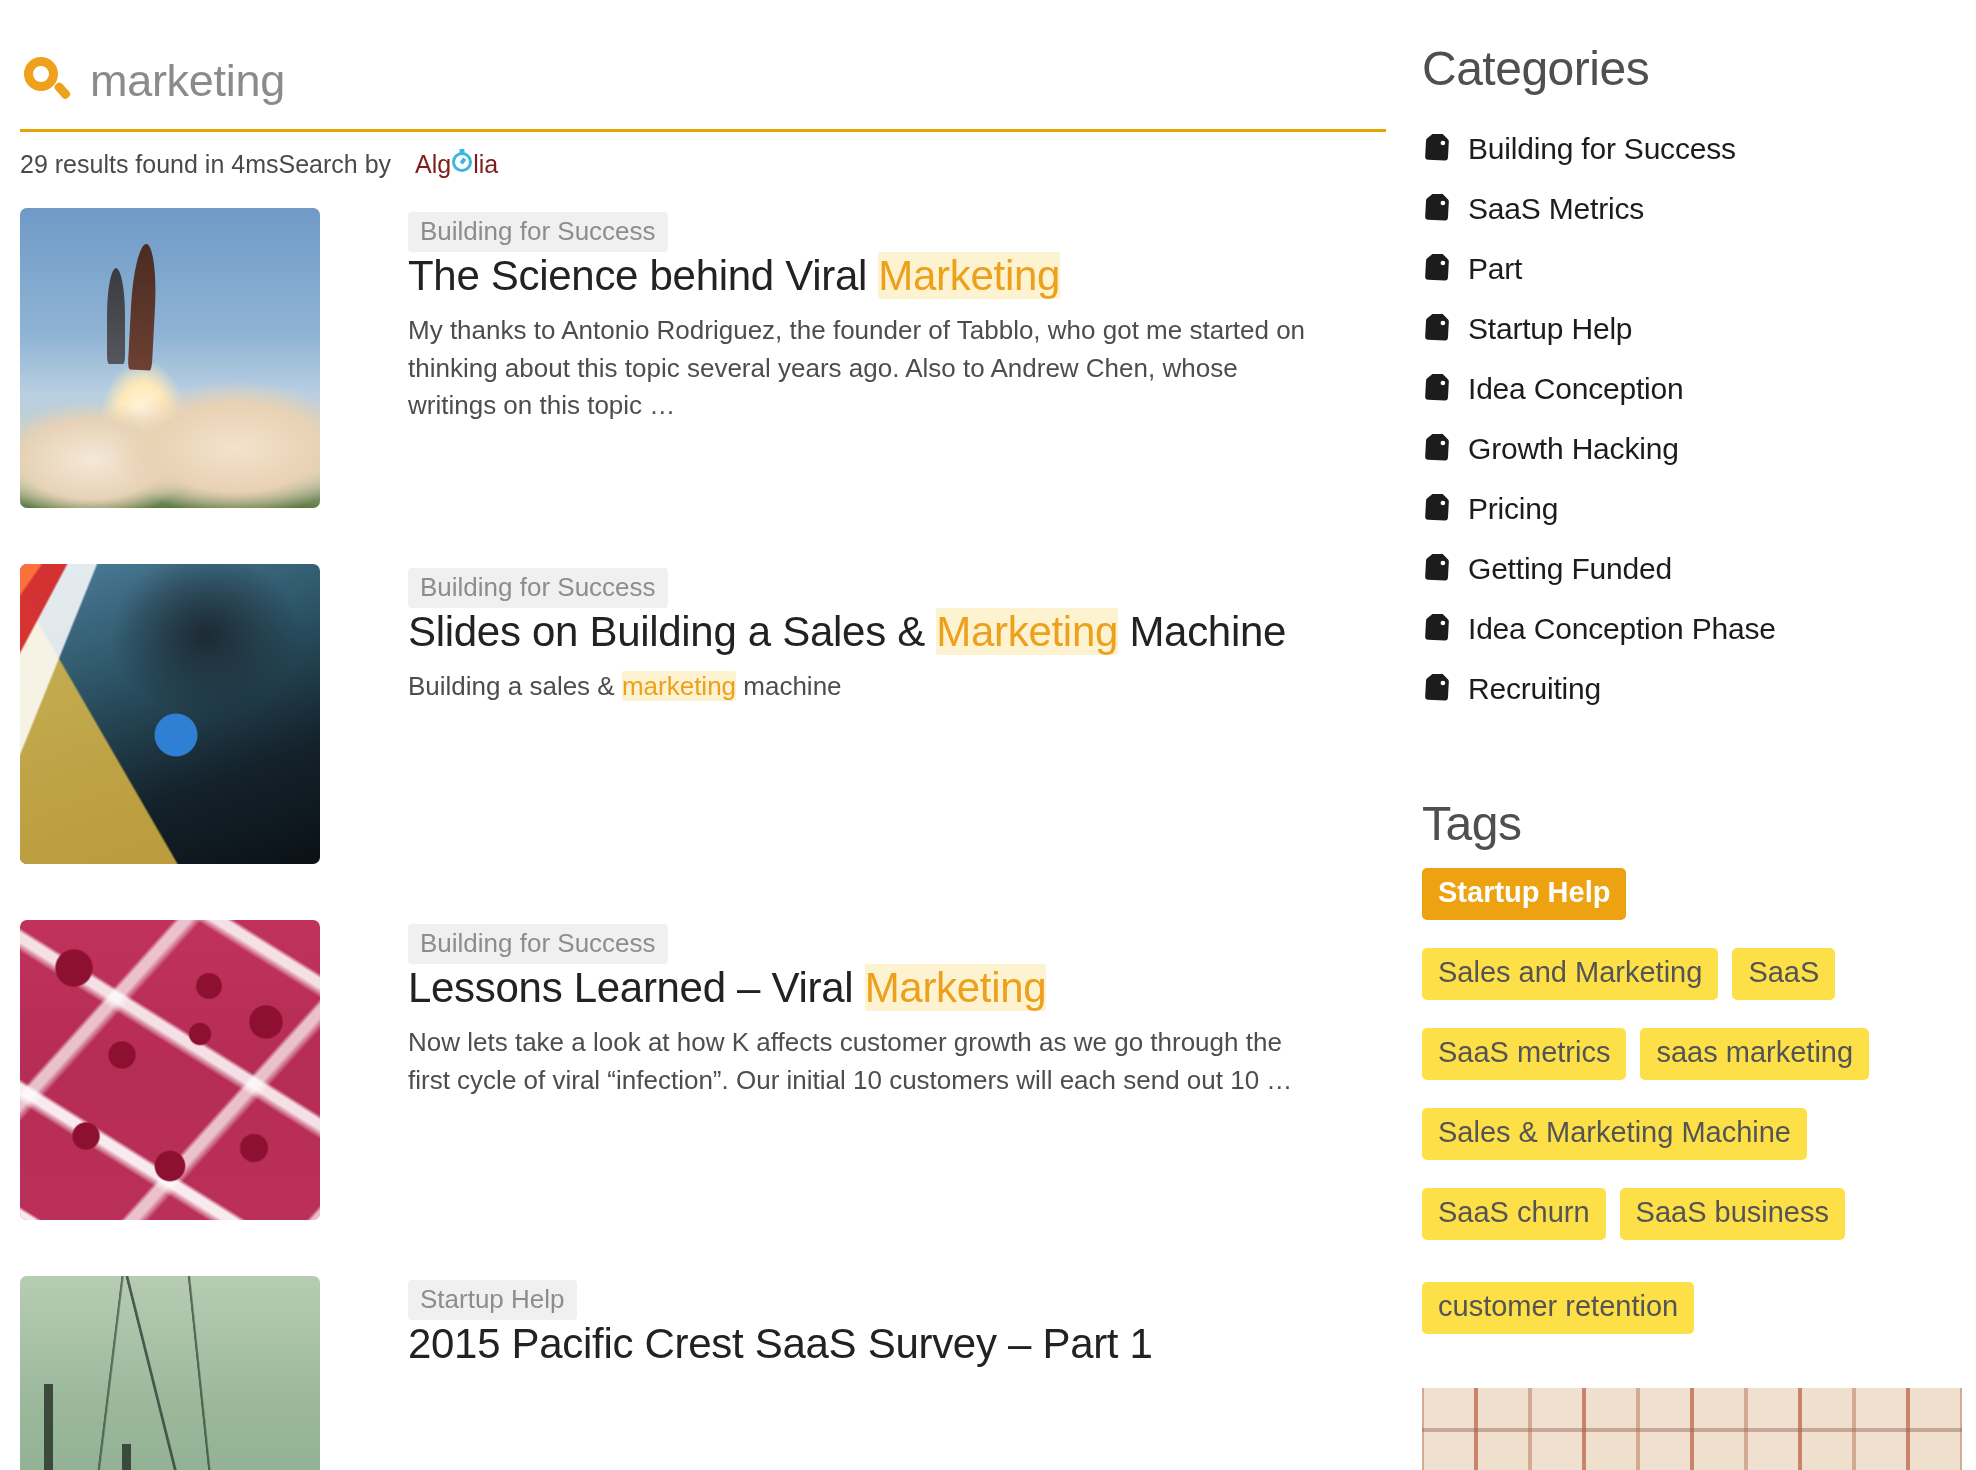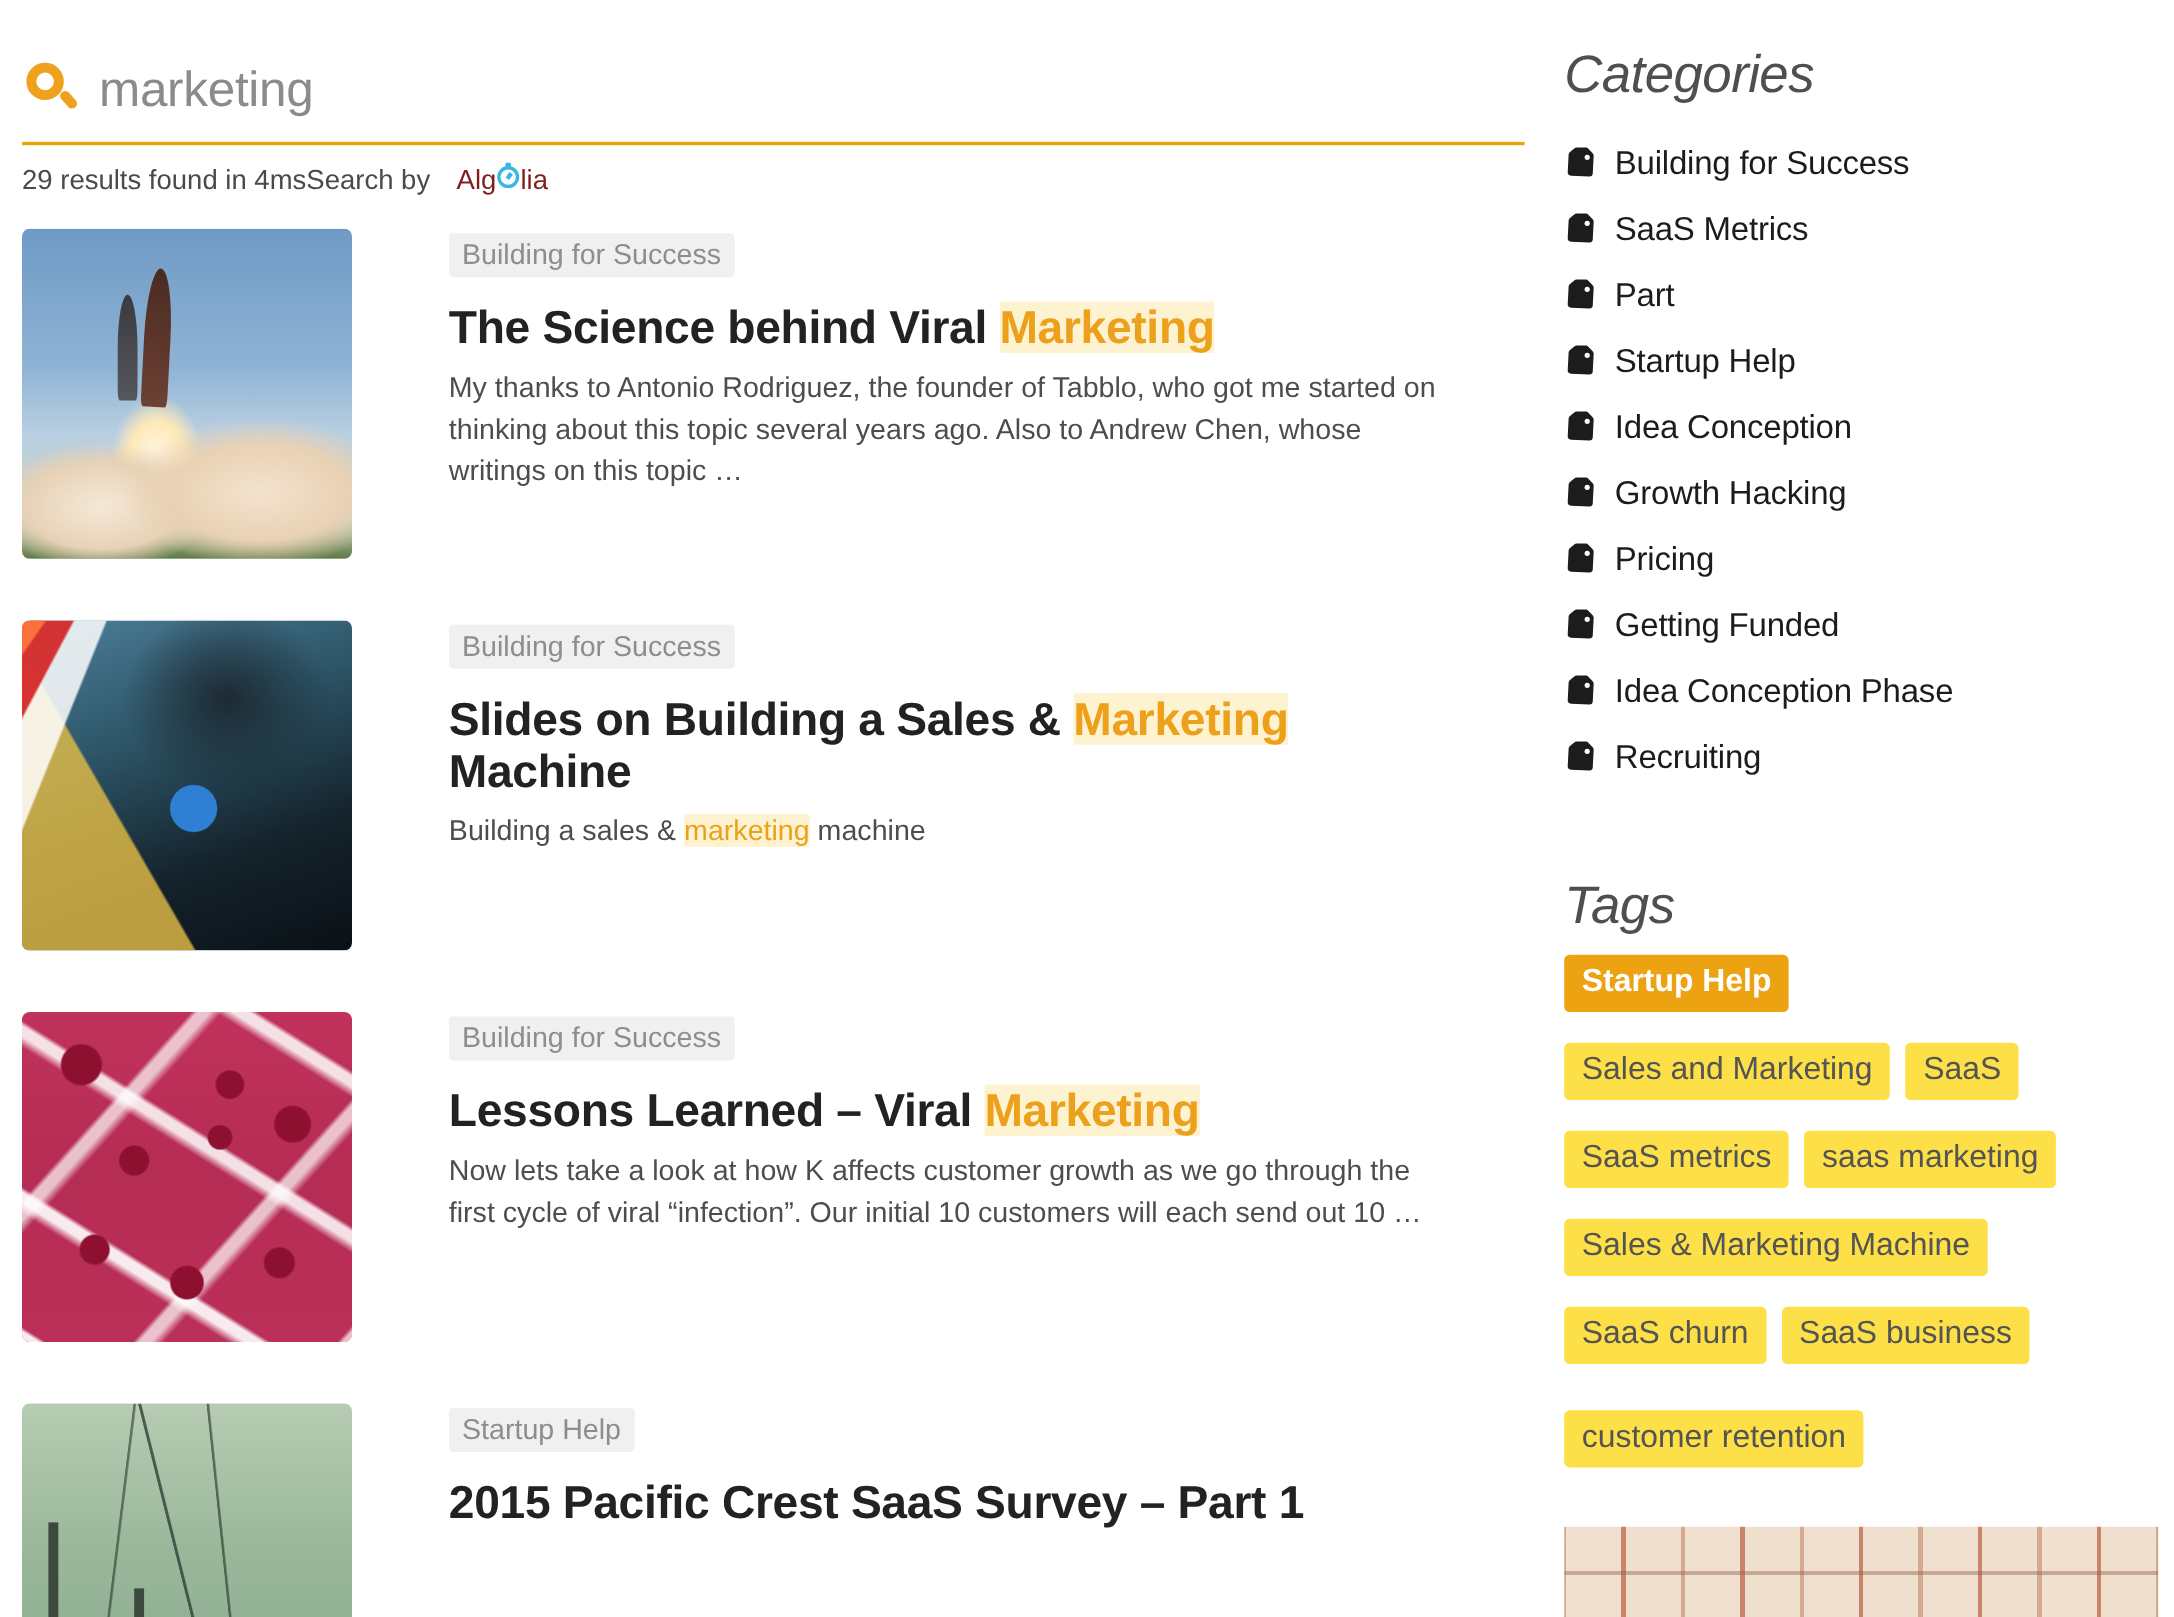--- a/index.html
+++ b/index.html
@@ -150,23 +150,22 @@
     display: inline-block;
     background: #f0f0f0;
     color: #8d8d8d;
     font-size: 26px;
     padding: 6px 12px 8px 12px;
     border-radius: 4px;
     line-height: 1;
   }
   .result-title {
     font-size: 42px;
-    font-weight: 700;
+    font-weight: 400;
     color: #222;
-    margin-top: 22px;
     line-height: 1.12;
     letter-spacing: -0.3px;
   }
   .result-snippet {
     font-size: 26px;
     color: #4d4d4d;
     line-height: 1.45;
     margin-top: 13px;
   }
   em, .hl {
@@ -259,21 +258,20 @@
     width: 576px;
     padding: 45px 0 0 22px;
     position: relative;
   }
   .side-heading {
     font-size: 48px;
     font-weight: 400;
     color: #4f4f4f;
     letter-spacing: -0.5px;
     line-height: 1;
-    font-style: italic;
   }
   .cat-list { margin-top: 26px; }
   .cat-item {
     display: flex;
     align-items: center;
     height: 60px;
     gap: 16px;
     cursor: pointer;
   }
   .tag-icon {

